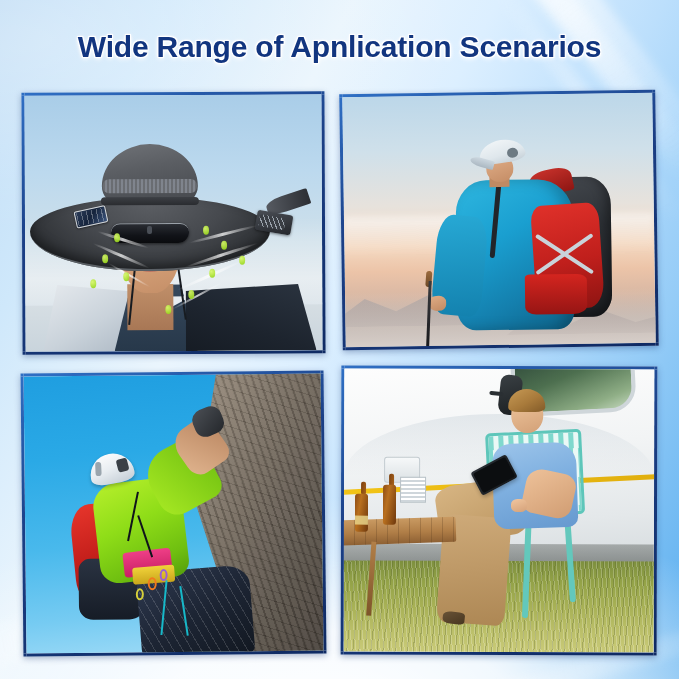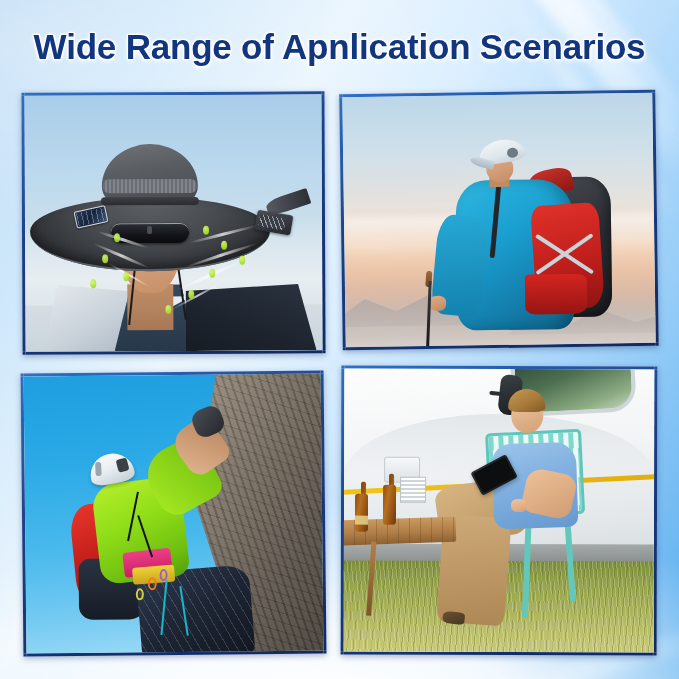--- a/index.html
+++ b/index.html
@@ -34,21 +34,21 @@
   .streak.s3 { width:300px; height:18px; top:96px;  right:-60px;  transform:rotate(52deg); opacity:.5; }
   .streak.s4 { width:520px; height:40px; bottom:36px; left:-140px; transform:rotate(-10deg); opacity:.55; }
   .streak.s5 { width:380px; height:22px; bottom:4px;  right:-120px; transform:rotate(-16deg); opacity:.45; }
 
   
   #title-wrap {
     position:absolute; top:18px; left:0; width:679px; height:58px;
     display:flex; align-items:center; justify-content:center;
   }
   #page-title {
-    font-size:35px;
+    font-size:30px;
     font-weight:700;
     letter-spacing:-0.2px;
     color:#12357f;
     white-space:nowrap;
     text-shadow:
       0 0 2px #fff, 0 0 2px #fff, 0 0 3px #fff, 0 0 4px #fff,
       1px 1px 0 #fff, -1px 1px 0 #fff, 1px -1px 0 #fff, -1px -1px 0 #fff,
       0 2px 5px rgba(255,255,255,.95);
   }
 

